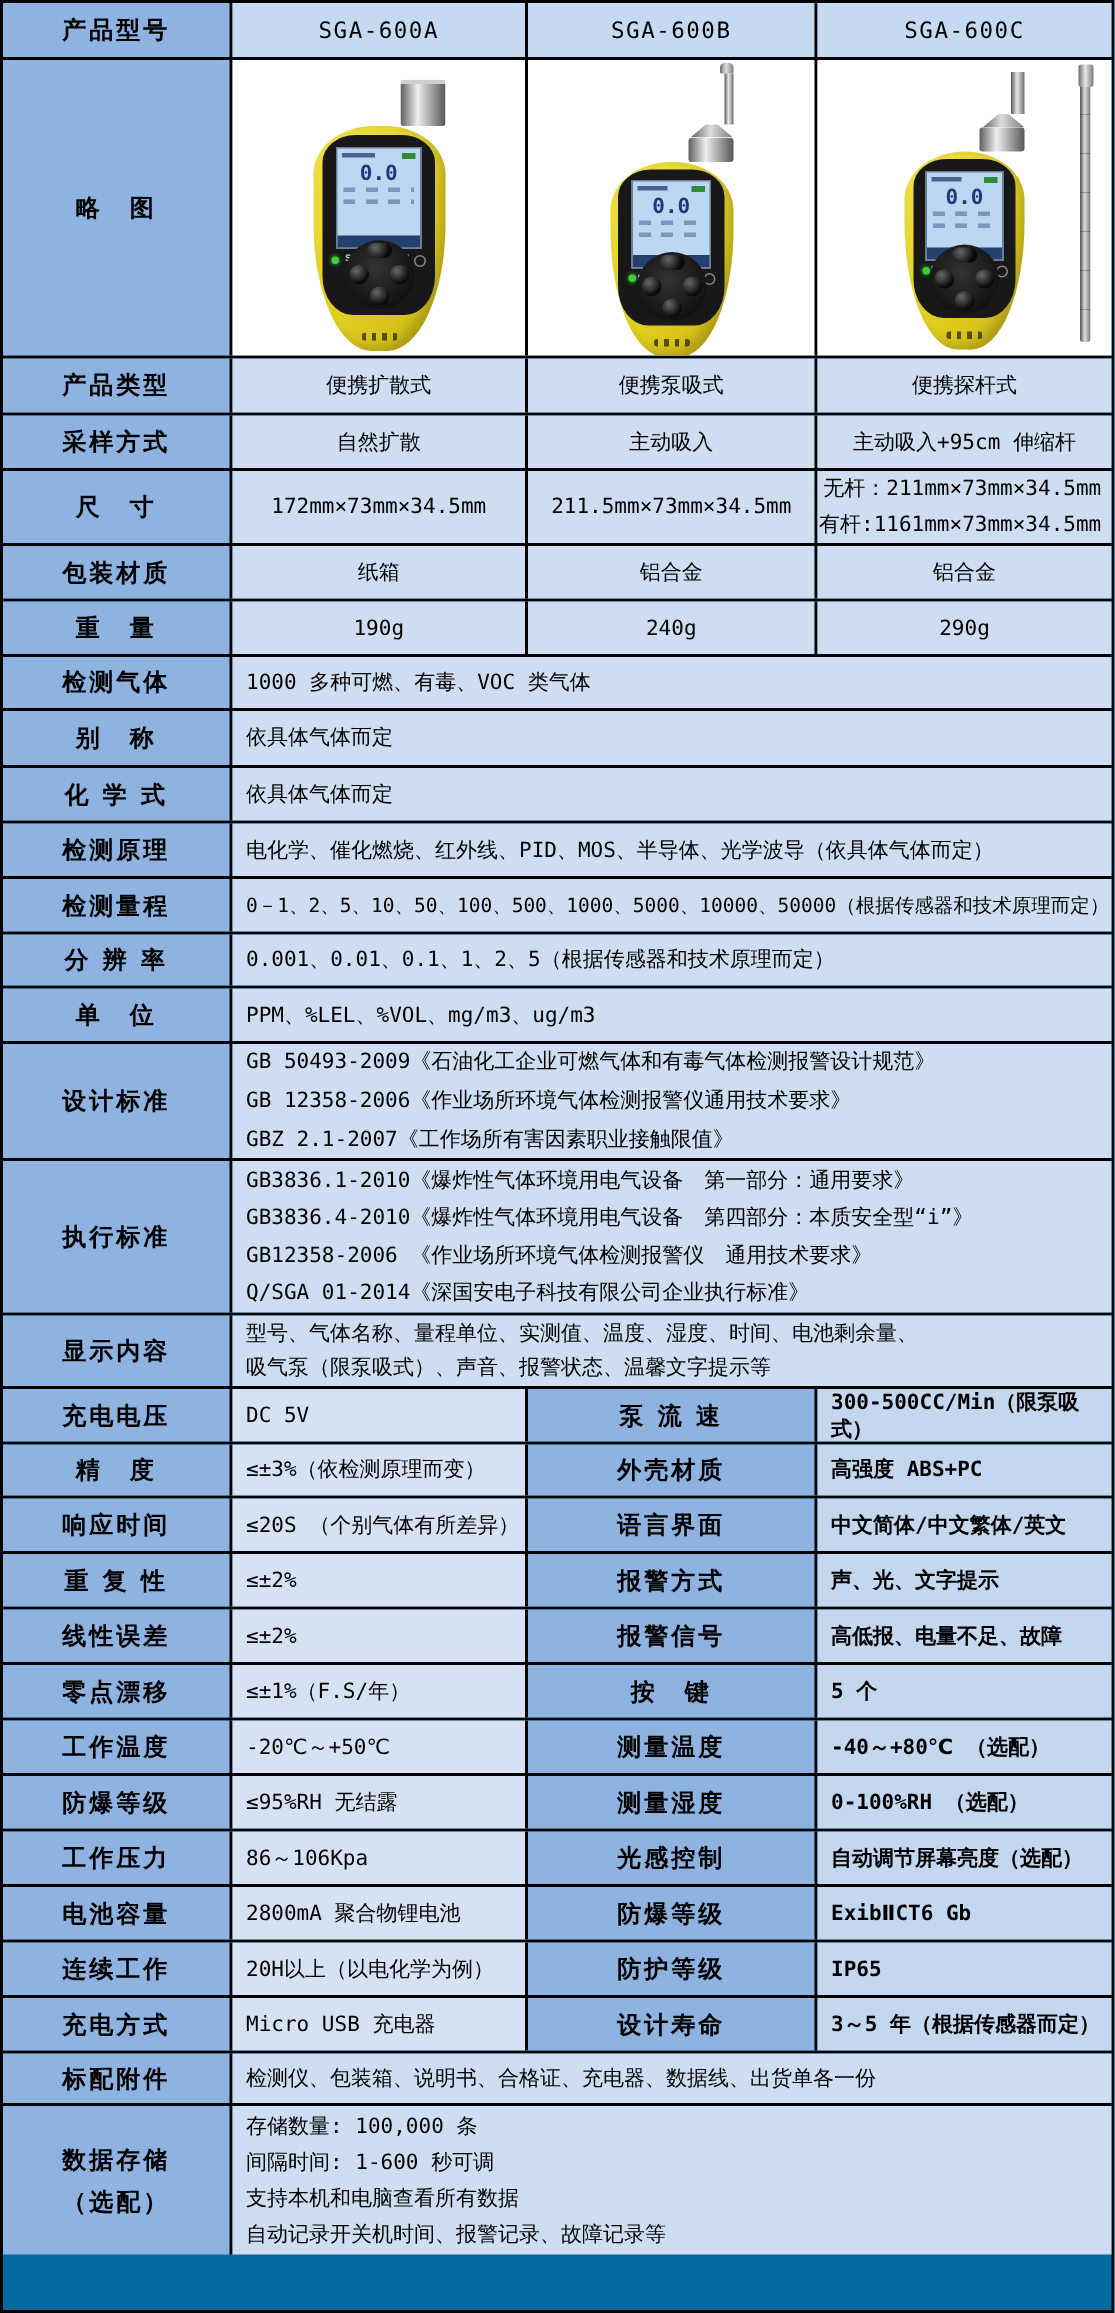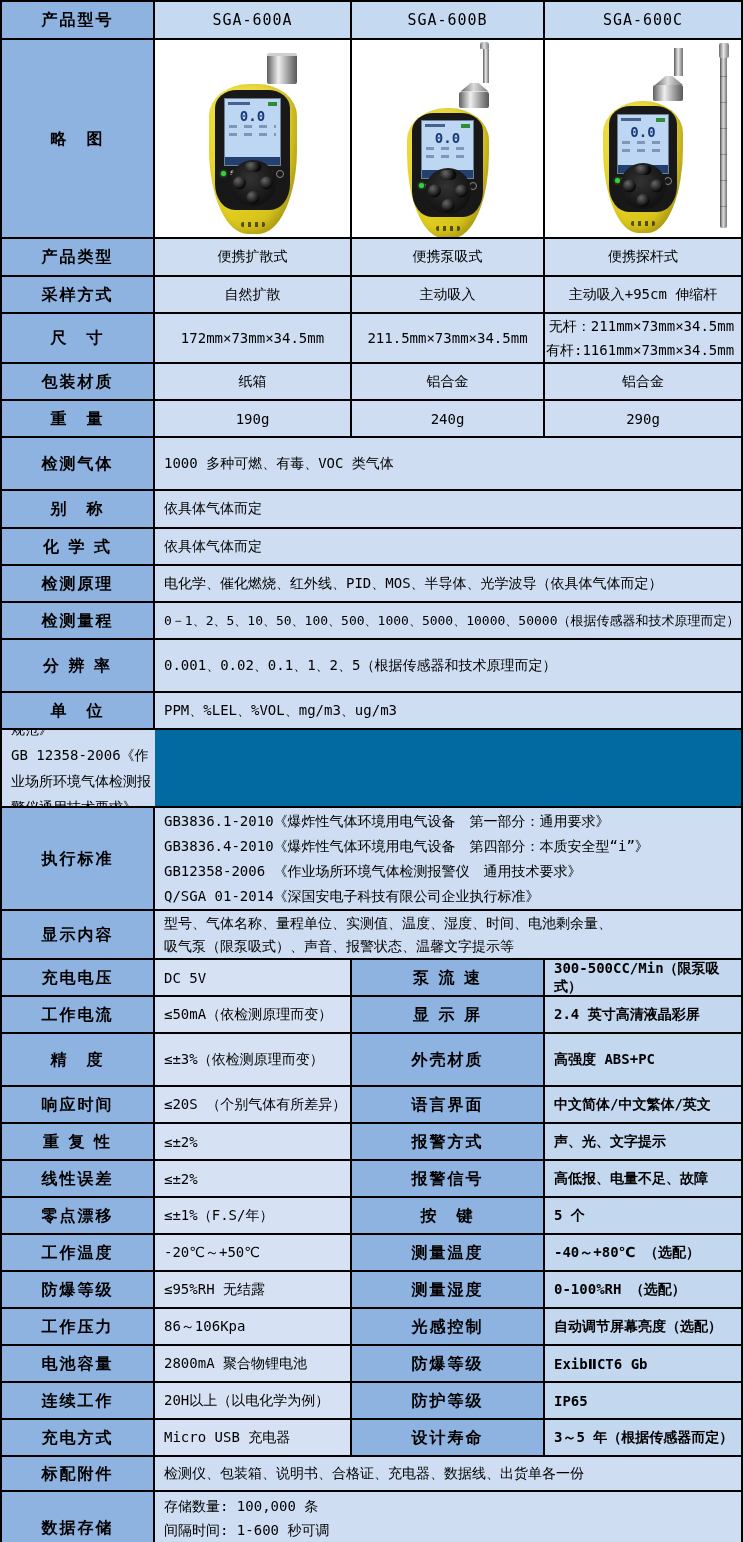--- a/index.html
+++ b/index.html
@@ -2,21 +2,21 @@
 <html><head>
 <meta charset="utf-8">
 <style>
   html,body{margin:0;padding:0;background:#fff;}
   body{width:743px;font-family:"DejaVu Sans","Liberation Sans",sans-serif;color:#000;}
   .tbl{width:743px;height:1542px;border:2px solid #000;box-sizing:border-box;background:#0369a1;}
   .row{display:grid;border-bottom:2px solid #000;box-sizing:border-box;}
   .row.last{border-bottom:none;}
   .cols4{grid-template-columns:153px 197px 193px 1fr;}
   .cols2{grid-template-columns:153px 1fr;}
-  .r35{height:35px}.r36{height:53px}.r37{height:37px}.r38{height:38px}.r49{height:49px}
+  .r35{height:35px}.r36{height:36px}.r37{height:37px}.r38{height:38px}.r49{height:49px}
   .r50{height:50px}.r78{height:78px}.r99{height:99px}.r103{height:103px}.r199{height:199px}
   .cell{border-right:2px solid #000;box-sizing:border-box;display:flex;align-items:center;justify-content:center;overflow:hidden;}
   .cell:last-child{border-right:none;}
   
   .lbl{background:#8fb3e0;font-weight:bold;font-size:16px;letter-spacing:2px;text-align:center;white-space:pre-line;line-height:1.7;}
   
   .val{font-family:"DejaVu Sans Mono","DejaVu Sans",monospace,sans-serif;font-size:14px;}
   .hval{background:#c5d9f1;letter-spacing:1px;font-size:15px;}
   .vc{background:#cedдf1;}
   .vc{background:#ceddf1;white-space:pre-line;text-align:center;}
@@ -217,27 +217,28 @@
   <div class="row cols2 r37">
     <div class="cell lbl">检测原理</div>
     <div class="cell val vw">电化学、催化燃烧、红外线、PID、MOS、半导体、光学波导（依具体气体而定）</div>
   </div>
   <div class="row cols2 r37">
     <div class="cell lbl">检测量程</div>
     <div class="cell val vw tight">0－1、2、5、10、50、100、500、1000、5000、10000、50000（根据传感器和技术原理而定）</div>
   </div>
   <div class="row cols2 r36">
     <div class="cell lbl">分 辨 率</div>
-    <div class="cell val vw">0.001、0.02、0.1、1、2、5（根据传感器和技术原理而定）</div>
+    <div class="cell val vw">0.001、0.01、0.1、1、2、5（根据传感器和技术原理而定）</div>
   </div>
   <div class="row cols2 r37">
     <div class="cell lbl">单　位</div>
     <div class="cell val vw">PPM、%LEL、%VOL、mg/m3、ug/m3</div>
   </div>
   <div class="row cols2 r78">
+    <div class="cell lbl">设计标准</div>
     <div class="cell val vw ml">GB 50493-2009《石油化工企业可燃气体和有毒气体检测报警设计规范》
 GB 12358-2006《作业场所环境气体检测报警仪通用技术要求》
 GBZ 2.1-2007《工作场所有害因素职业接触限值》</div>
   </div>
   <div class="row cols2 r103">
     <div class="cell lbl">执行标准</div>
     <div class="cell val vw ml25">GB3836.1-2010《爆炸性气体环境用电气设备　第一部分：通用要求》
 GB3836.4-2010《爆炸性气体环境用电气设备　第四部分：本质安全型“i”》
 GB12358-2006 《作业场所环境气体检测报警仪　通用技术要求》
 Q/SGA 01-2014《深国安电子科技有限公司企业执行标准》</div>
@@ -246,26 +247,20 @@
     <div class="cell lbl">显示内容</div>
     <div class="cell val vw ml23">型号、气体名称、量程单位、实测值、温度、湿度、时间、电池剩余量、
 吸气泵（限泵吸式）、声音、报警状态、温馨文字提示等</div>
   </div>
 
   <div class="row cols4 r37">
     <div class="cell lbl">充电电压</div>
     <div class="cell val vl">DC 5V</div>
     <div class="cell lbl">泵 流 速</div>
     <div class="cell val vr">300-500CC/Min（限泵吸式）</div>
-  </div>
-  <div class="row cols4 r37">
-    <div class="cell lbl">工作电流</div>
-    <div class="cell val vl">≤50mA（依检测原理而变）</div>
-    <div class="cell lbl">显 示 屏</div>
-    <div class="cell val vr">2.4 英寸高清液晶彩屏</div>
   </div>
   <div class="row cols4 r36">
     <div class="cell lbl">精　度</div>
     <div class="cell val vl">≤±3%（依检测原理而变）</div>
     <div class="cell lbl">外壳材质</div>
     <div class="cell val vr">高强度 ABS+PC</div>
   </div>
   <div class="row cols4 r37">
     <div class="cell lbl">响应时间</div>
     <div class="cell val vl">≤20S （个别气体有所差异）</div>

